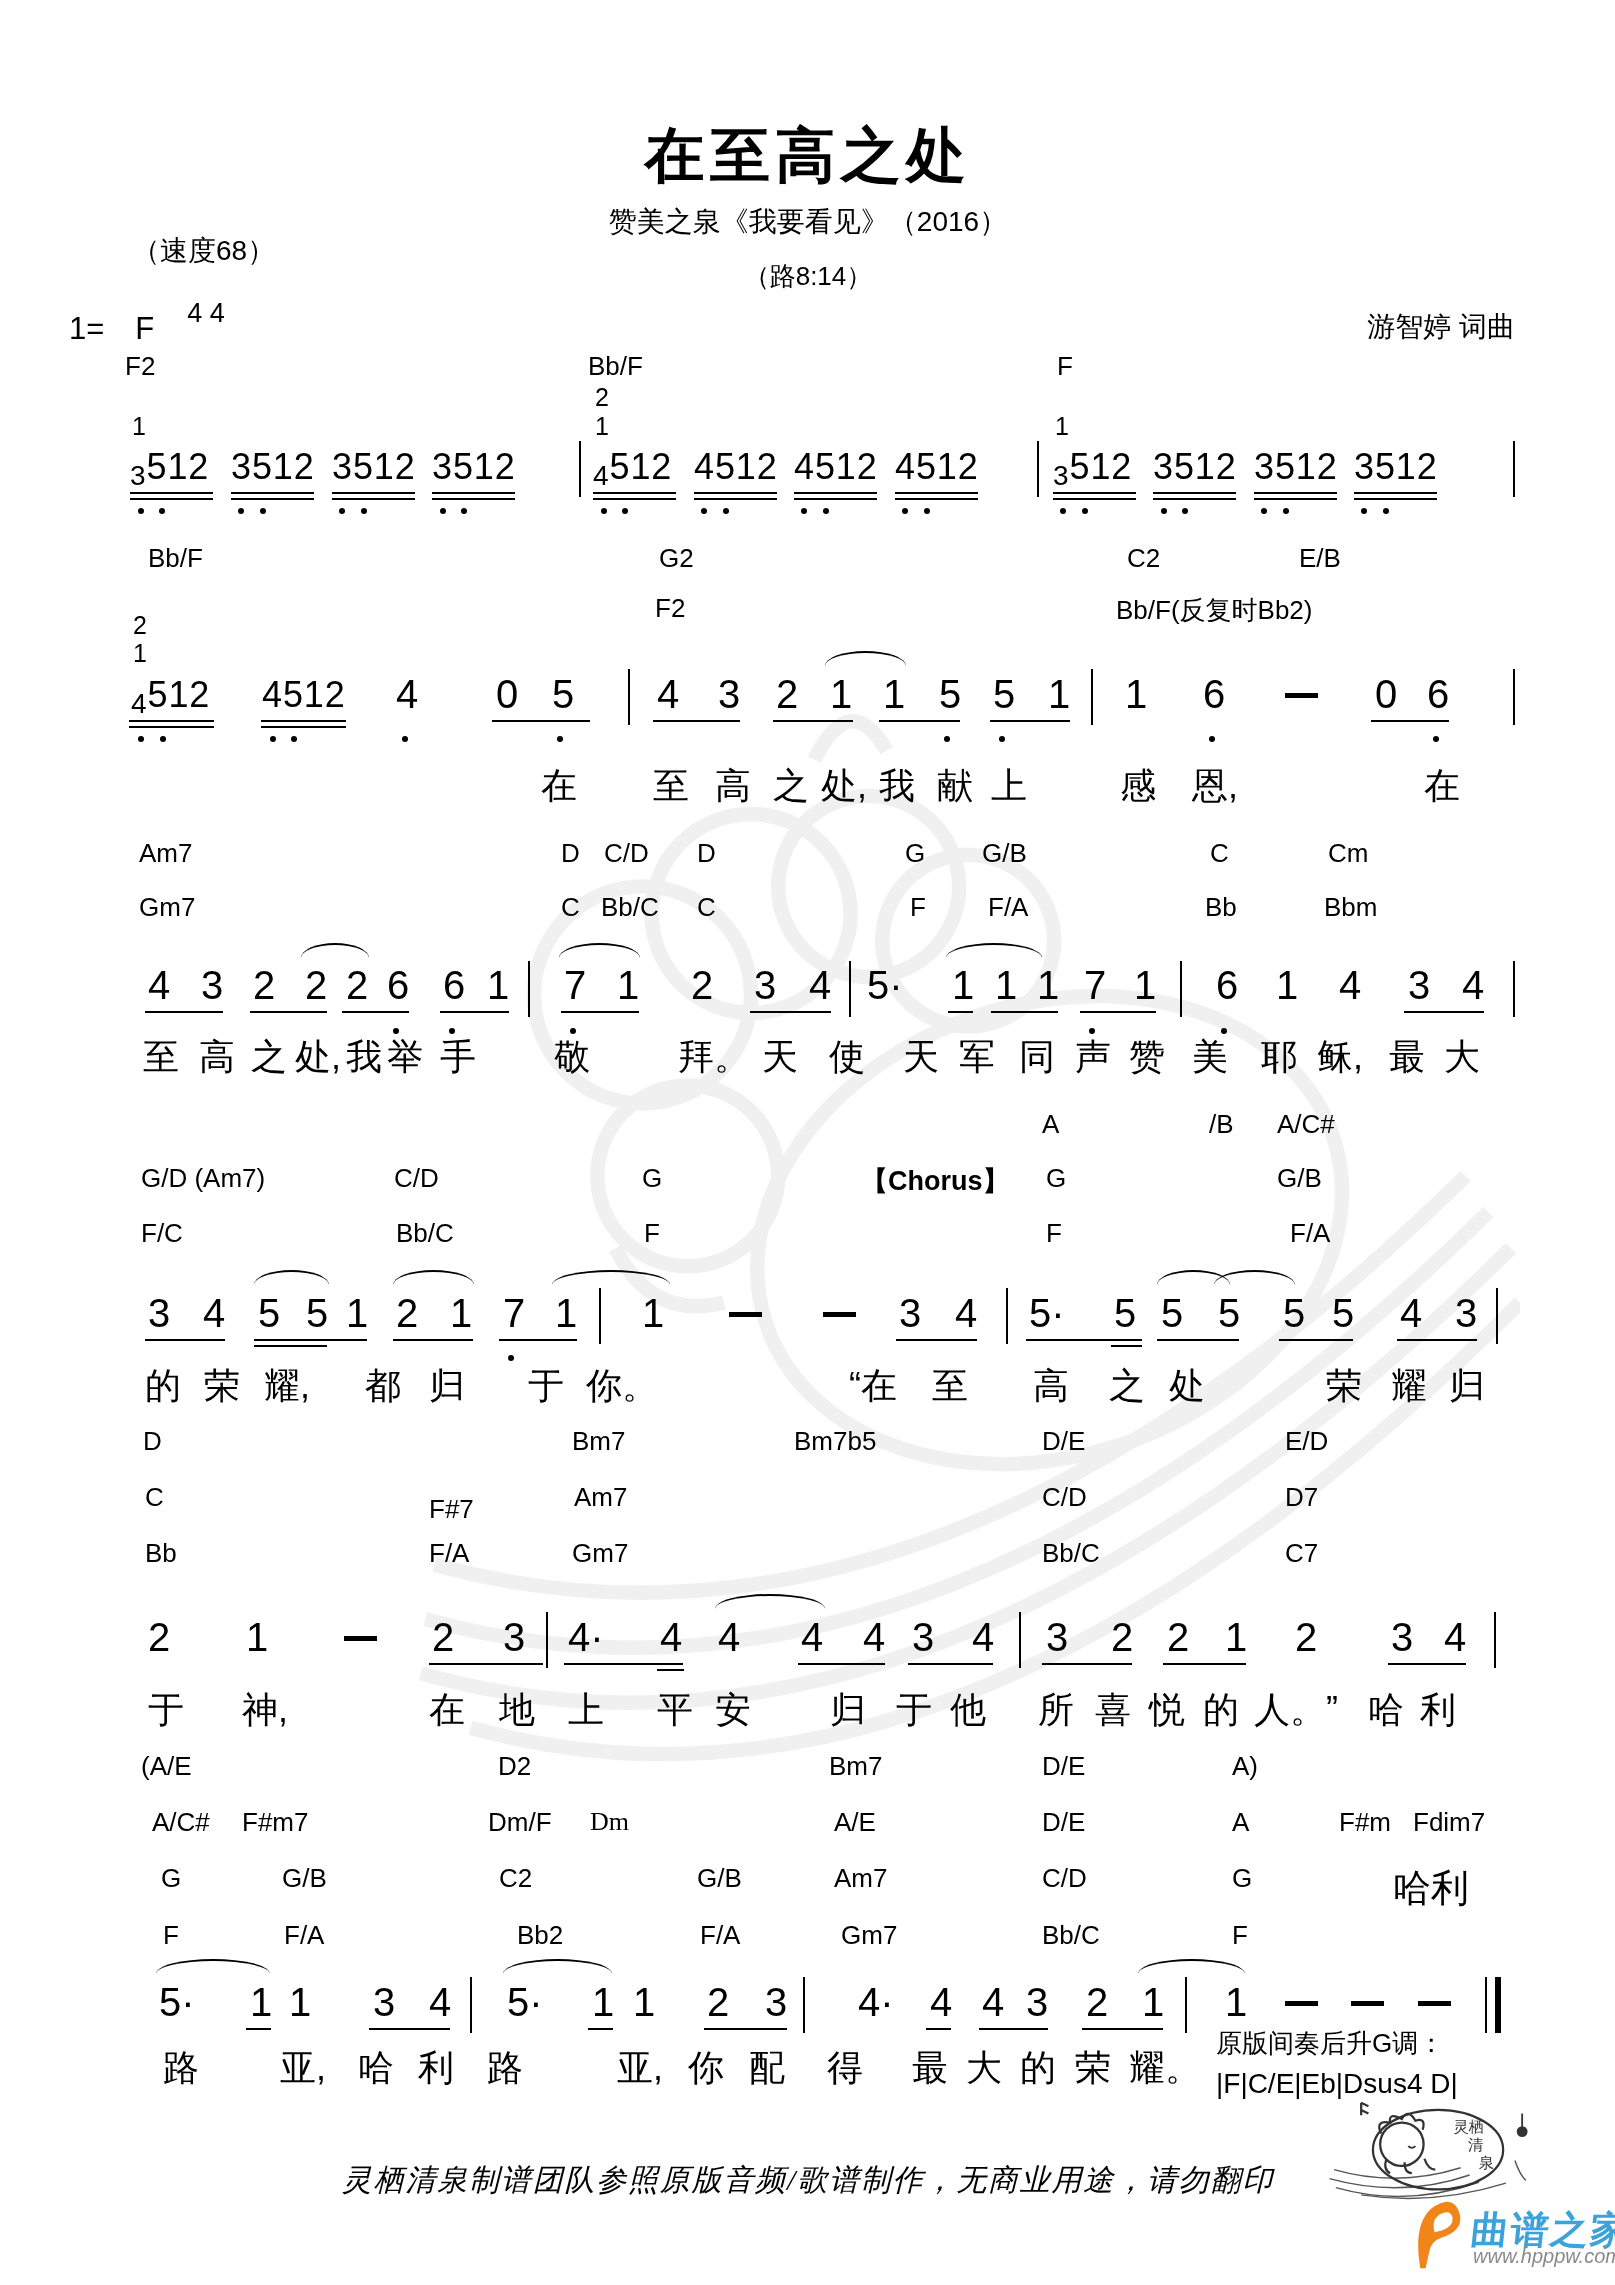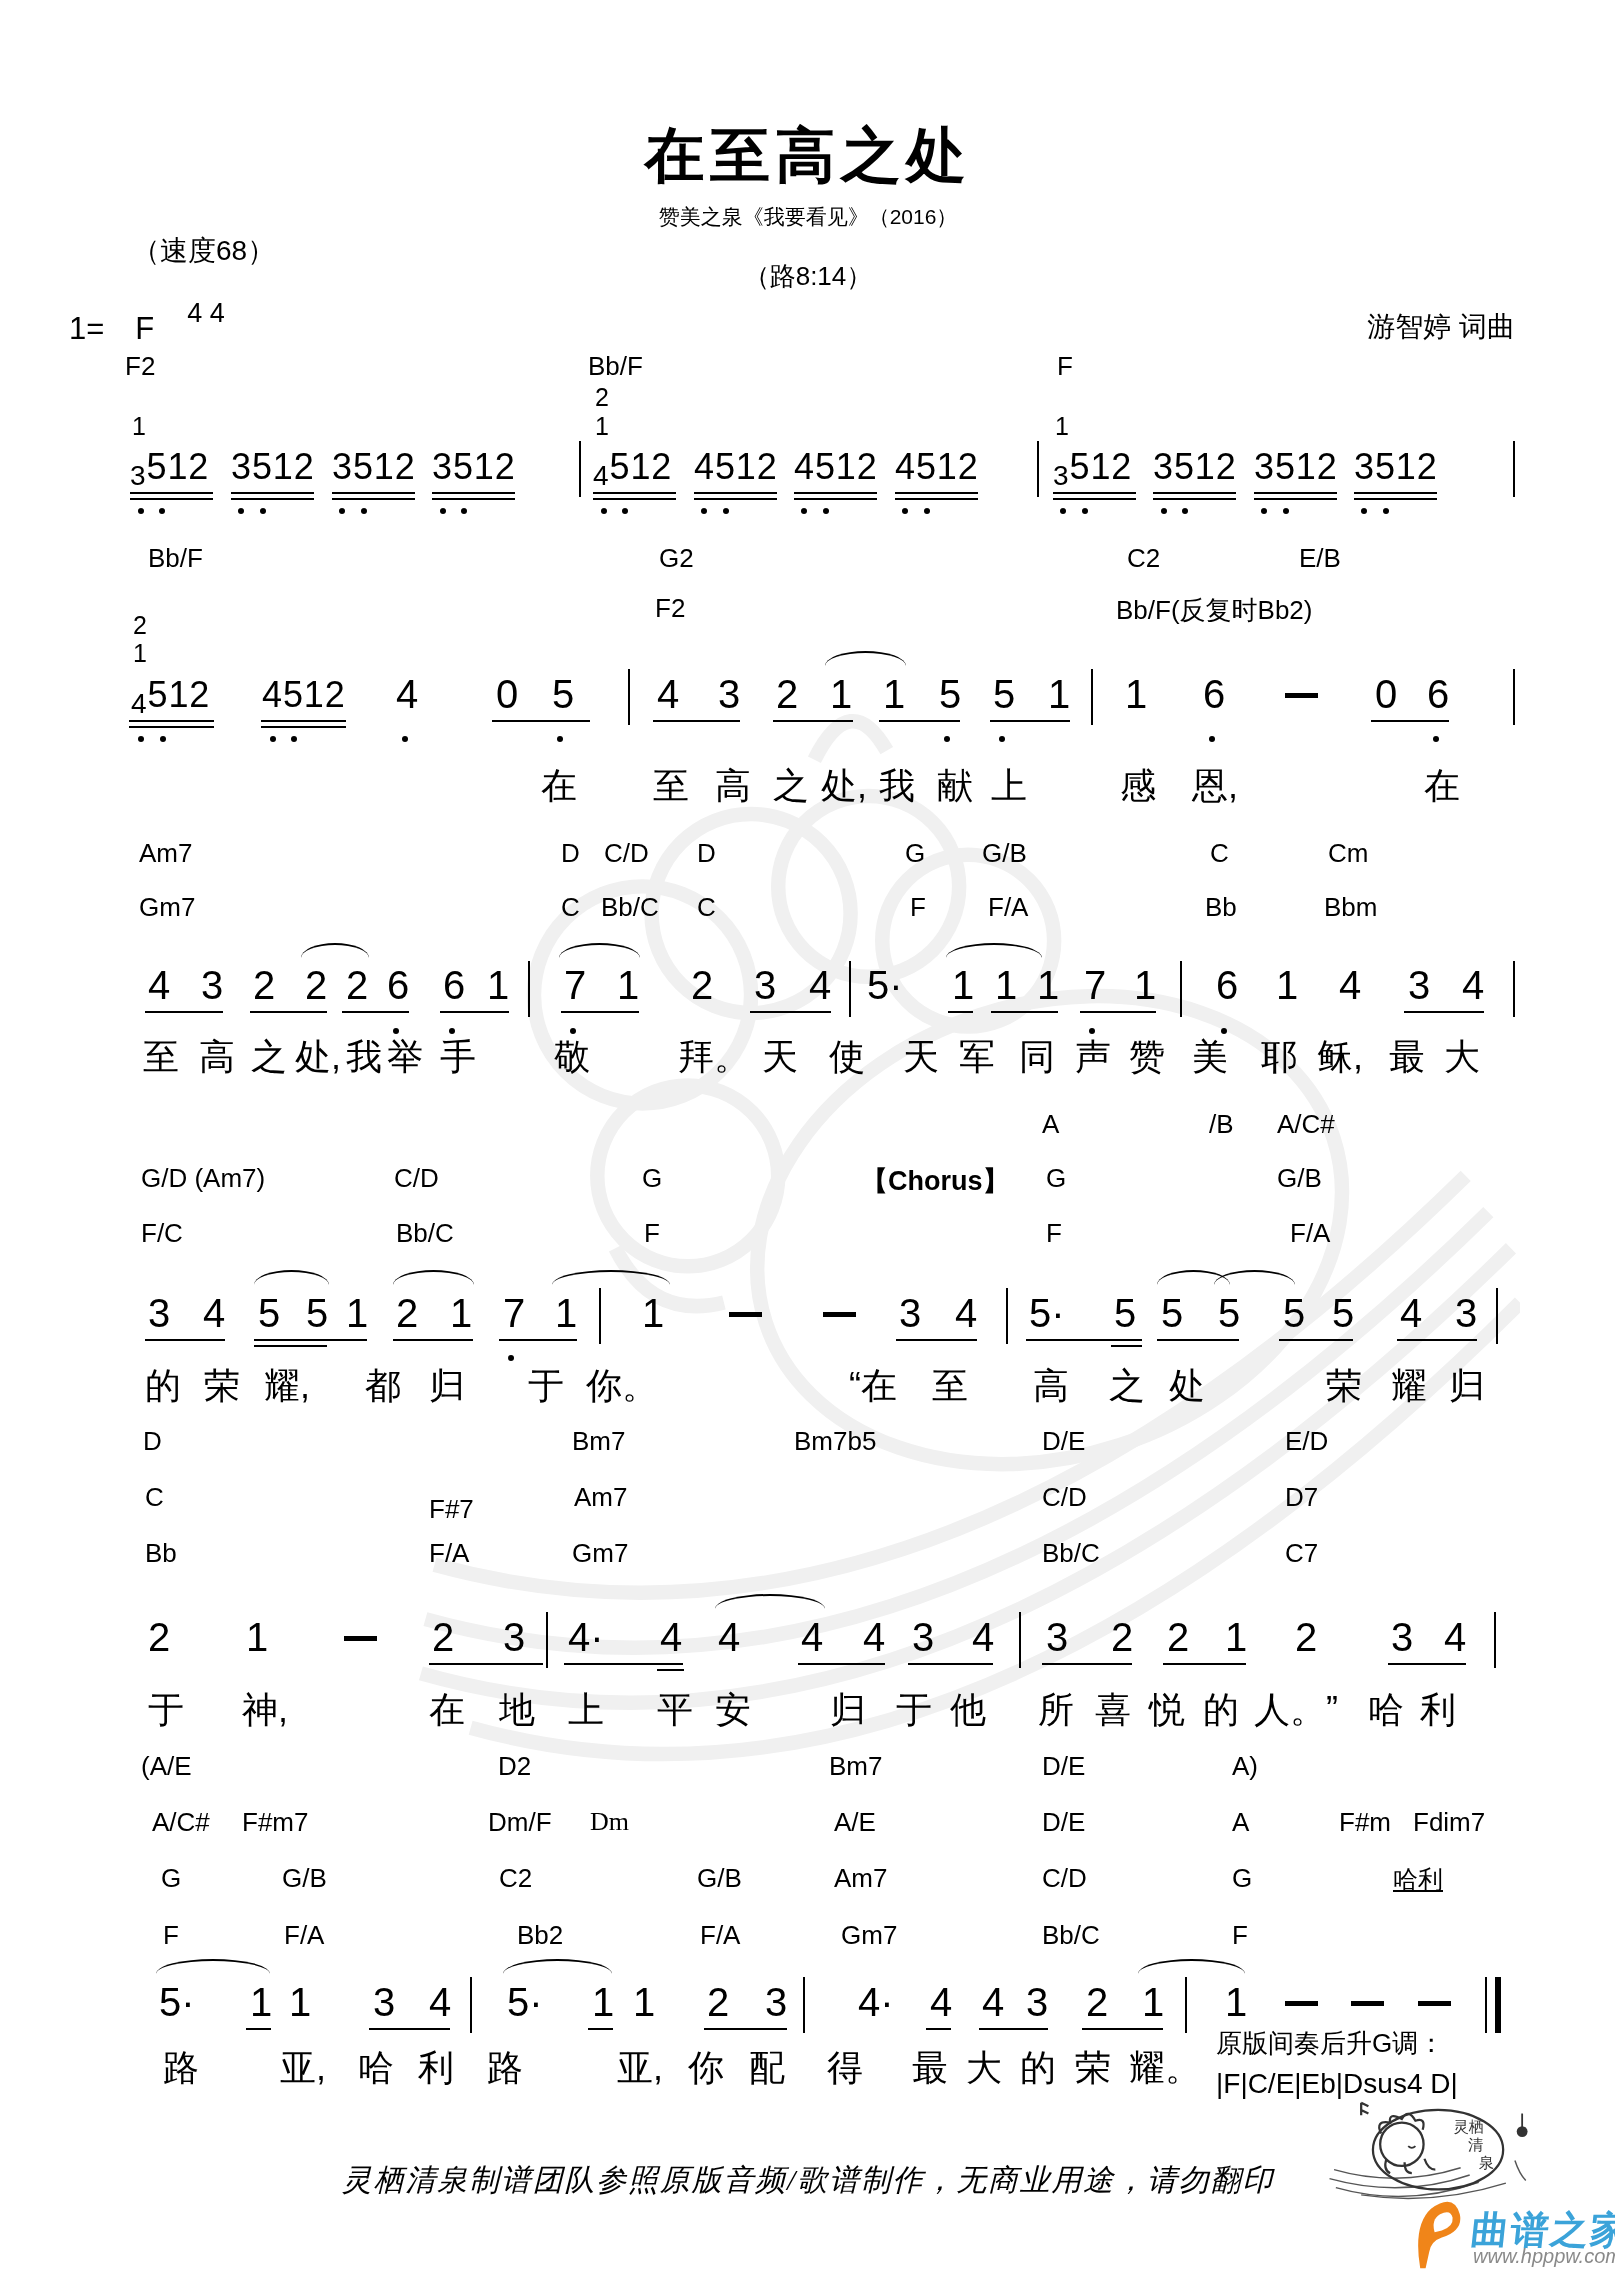--- a/index.html
+++ b/index.html
@@ -1,32 +1,32 @@
 <!DOCTYPE html>
 <html style="font-size:14.5px"><head>
 <meta charset="utf-8">
 <style>
   html,body{margin:0;padding:0;}
   body{width:1616px;height:2285px;position:relative;background:#ffffff;overflow:hidden;
        font-family:"Liberation Sans",sans-serif;color:#000;}
   .abs{position:absolute;white-space:nowrap;}
   .center{left:0;width:1616px;text-align:center;}
   #title{font-size:60px;font-weight:700;letter-spacing:5.4px;}
-  #subtitle{font-size:21px;}
+  #subtitle{font-size:28px;}
   #scripture{font-size:26px;}
   #tempo{font-size:28px;}
   #composer{font-size:28px;}
   .keyrow{display:flex;align-items:flex-start;}
   .keyrow .kp{font-size:31px;}
   .keyrow .kn{font-size:31px;margin-left:31px;}
   .frac{margin-left:33px;width:36px;text-align:center;font-size:27px;line-height:27px;margin-top:-11px;}
   .frac .bar{height:2.3px;background:#000;margin:1.8px 0;}
   .chord{position:absolute;font-size:26px;white-space:nowrap;}
   .chord.b{font-weight:700;font-size:27px;}
-  .chord.ly{font-size:25px;text-decoration:underline;}
+  .chord.ly{font-size:38px;}
   .note{position:absolute;font-size:40px;line-height:43px;white-space:nowrap;}
   .note.grp{font-size:36px;letter-spacing:0.9px;}
   .subnum{font-size:28px;position:relative;top:6.3px;}
   .stack{position:absolute;font-size:25px;line-height:27px;}
   .uline{position:absolute;height:2.3px;background:#000;}
   .odot{position:absolute;width:6.3px;height:6.3px;border-radius:50%;background:#000;}
   .slur{position:absolute;height:14.5px;border-top:2.7px solid #000;border-radius:100% 100% 0 0 / 180% 180% 0 0;}
   .barline{position:absolute;width:2.3px;height:56px;background:#000;}
   .barline.thick{width:6.3px;}
   .dash{position:absolute;width:33px;height:4.5px;background:#000;}

